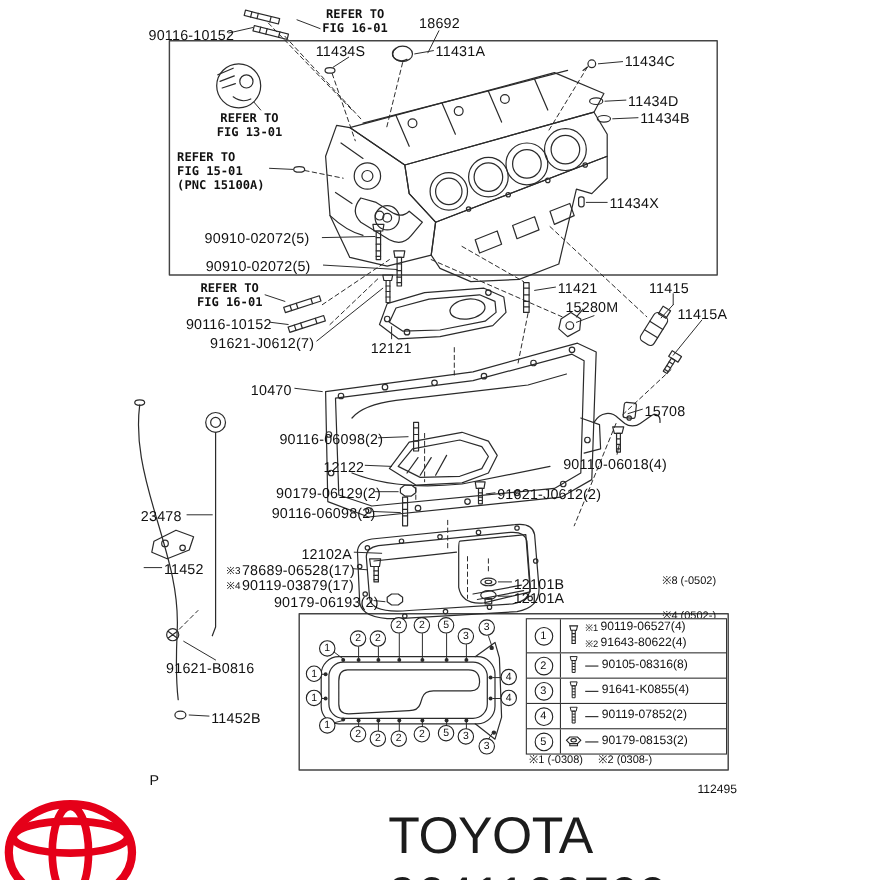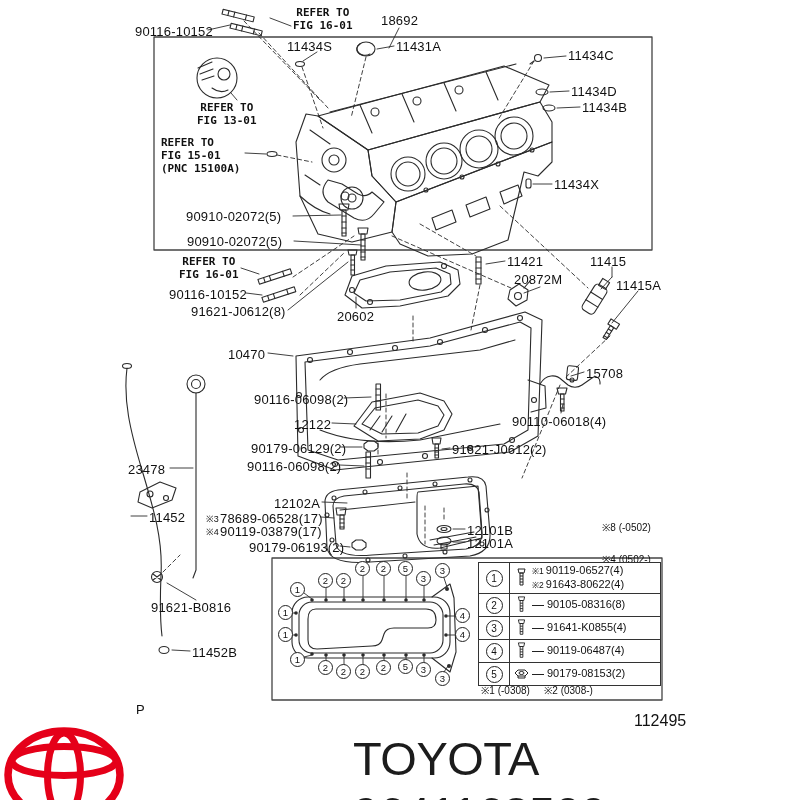--- a/index.html
+++ b/index.html
@@ -29,21 +29,21 @@
   .licon svg{position:static;}
   .ltext{flex:1;font-size:11px;line-height:1.25;}
   .lline{display:flex;align-items:center;white-space:nowrap;}
   .lline .lpre{font-size:8.5px;margin-right:2px;}
   .ldash{display:inline-block;width:12px;border-top:1px solid #222;margin-right:3px;}
   .tfoot{position:absolute;left:481px;top:683px;font-size:10px;white-space:nowrap;}
   .tfoot span{margin-right:14px;}
   .big-title{position:absolute;left:353px;top:731px;font-size:47px;letter-spacing:-.5px;color:#1c1c1c;}
   .logo ellipse{fill:none;stroke:#e50019;}
   .pletter{position:absolute;left:136px;top:702px;font-size:13px;}
-  .sheetnum{position:absolute;left:634px;top:712px;font-size:16px;}
+  .sheetnum{position:absolute;left:634px;top:712px;font-size:11px;}
 </style>
 </head>
 <body>
 
 <div class="page">
 
   <svg class="art" width="800" height="800" viewBox="0 0 800 800">
 
     <rect class="frame" x="154" y="37" width="498" height="213"></rect>
     <rect class="frame" x="272" y="558" width="390" height="142"></rect>
@@ -393,24 +393,24 @@
     <span style="display:block">(PNC 15100A)</span>
   </div>
   <div class="lbl" style="left:554px;top:177px">11434X</div>
   <div class="lbl" style="left:186px;top:209px">90910-02072(5)</div>
   <div class="lbl" style="left:187px;top:234px">90910-02072(5)</div>
   <div class="ref" style="left:179px;top:255px">
     <span style="display:block">REFER TO</span>
     <span style="display:block">FIG 16-01</span>
   </div>
   <div class="lbl" style="left:169px;top:287px">90116-10152</div>
-  <div class="lbl" style="left:191px;top:304px">91621-J0612(8)</div>
-  <div class="lbl" style="left:337px;top:309px">20602</div>
+  <div class="lbl" style="left:191px;top:304px">91621-J0612(7)</div>
+  <div class="lbl" style="left:337px;top:309px">12121</div>
   <div class="lbl" style="left:507px;top:254px">11421</div>
-  <div class="lbl" style="left:514px;top:272px">20872M</div>
+  <div class="lbl" style="left:514px;top:272px">15280M</div>
   <div class="lbl" style="left:590px;top:254px">11415</div>
   <div class="lbl" style="left:616px;top:278px">11415A</div>
   <div class="lbl" style="left:228px;top:347px">10470</div>
   <div class="lbl" style="left:586px;top:366px">15708</div>
   <div class="lbl" style="left:254px;top:392px">90116-06098(2)</div>
   <div class="lbl" style="left:294px;top:417px">12122</div>
   <div class="lbl" style="left:251px;top:441px">90179-06129(2)</div>
   <div class="lbl" style="left:452px;top:442px">91621-J0612(2)</div>
   <div class="lbl" style="left:247px;top:459px">90116-06098(2)</div>
   <div class="lbl" style="left:512px;top:414px">90110-06018(4)</div>
@@ -511,21 +511,21 @@
           <span class="lcirc">4</span>
         </div>
       <div class="licon">
         <svg width="13" height="18" viewBox="0 0 13 20">
             <path d="M3,1 h7 l-1,4 h-5 Z M5,5 h3 v12 h-3 Z M5,8 h3 M5,11 h3 M5,14 h3" fill="none" stroke="#222" stroke-width="1"></path>
           </svg>
       </div>
       <div class="ltext">
           <div class="lline">
             <span class="ldash"></span>
-            <span>90119-06487(4)</span>
+            <span>90119-07852(2)</span>
           </div>
         </div>
     </div>
     <div class="lrow" style="height:22px">
       <div class="lnum">
           <span class="lcirc">5</span>
         </div>
       <div class="licon">
         <svg width="15" height="12" viewBox="0 0 15 12">
             <path d="M4,2 h7 l3,3 -3,3 h-7 l-3,-3 Z M4,8 l0,2 h7 l0,-2" fill="none" stroke="#222" stroke-width="1"></path>

